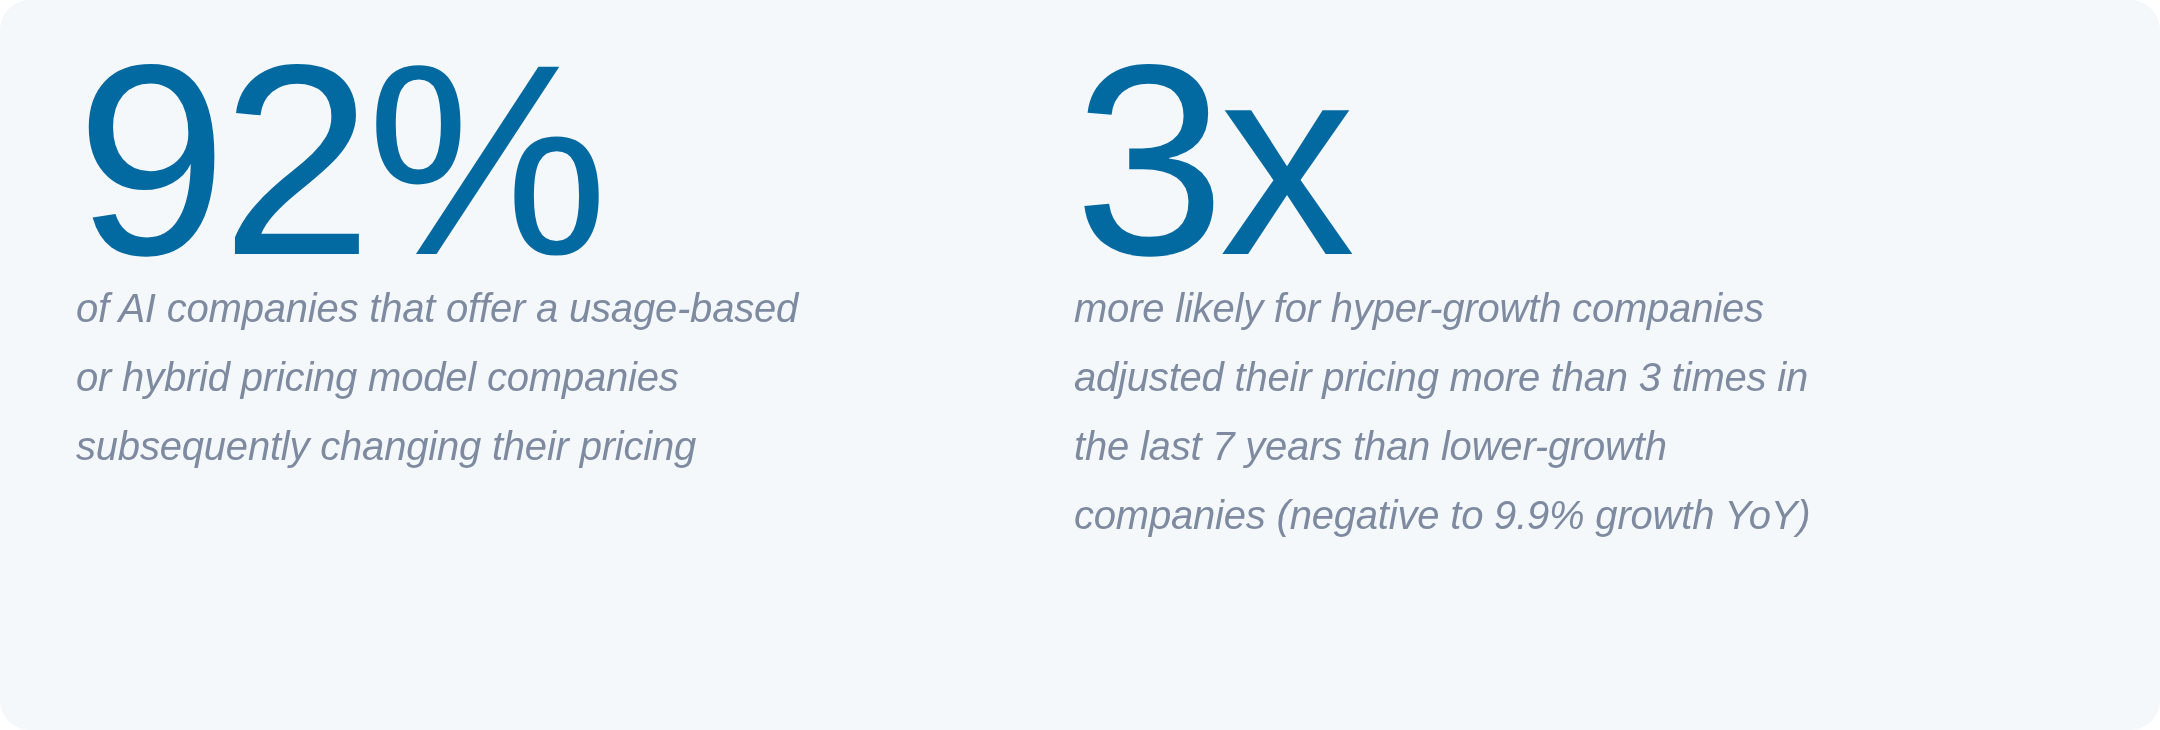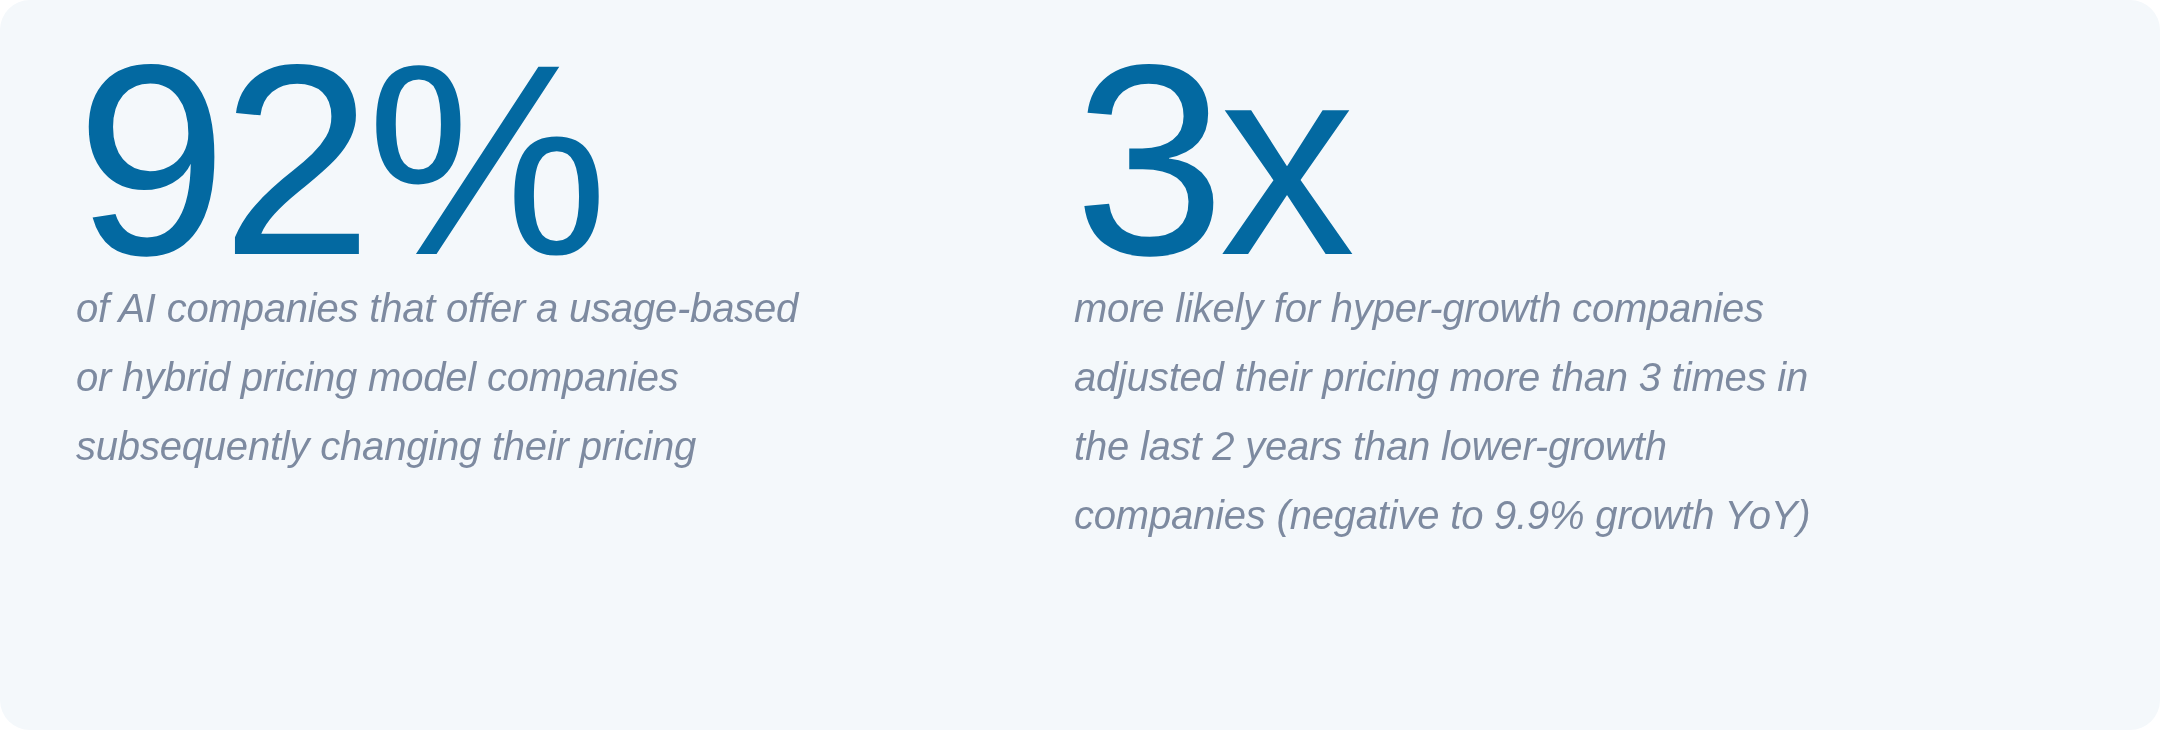--- a/index.html
+++ b/index.html
@@ -115,18 +115,18 @@
     </div>
   </div>
 
   <div class="stat-column col-right">
     <div class="figure-wrap-right">
       <div class="stat-figure">3x</div>
     </div>
     <div class="stat-caption caption-right">
       <span class="caption-line">more likely for hyper-growth companies</span>
       <span class="caption-line">adjusted their pricing more than 3 times in</span>
-      <span class="caption-line">the last 2 years than lower-growth</span>
+      <span class="caption-line">the last 7 years than lower-growth</span>
       <span class="caption-line">companies (negative to 9.9% growth YoY)</span>
     </div>
   </div>
 
 </div>
 
 </body></html>

